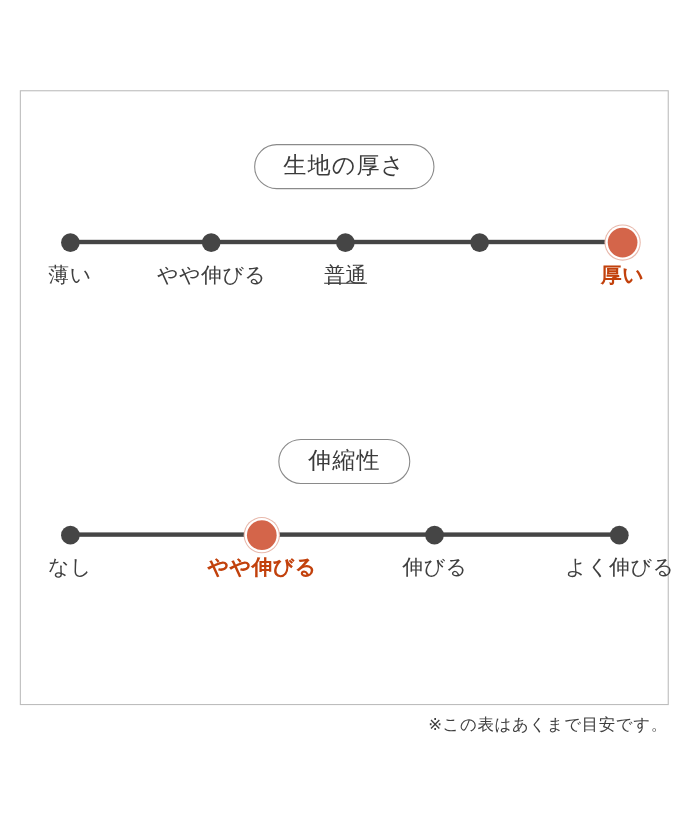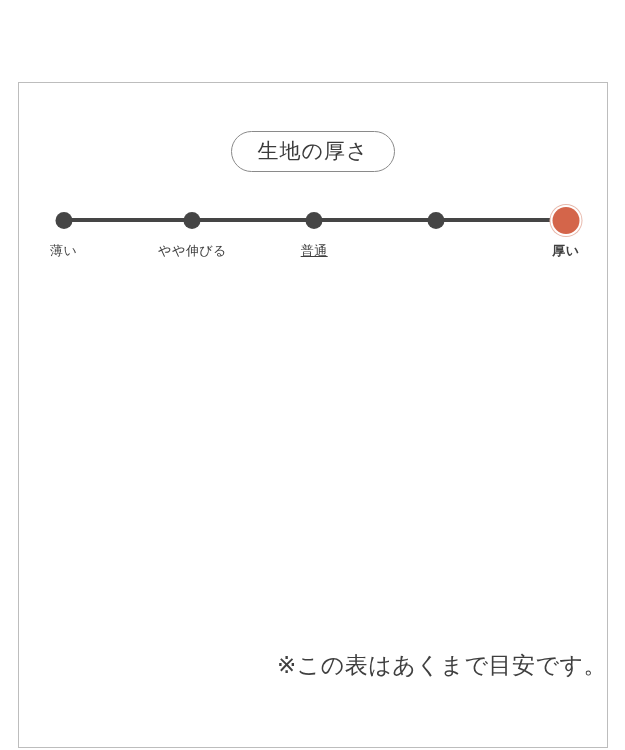--- a/index.html
+++ b/index.html
@@ -14,21 +14,21 @@
     color: #3f3f3f;
     position: relative;
     overflow: hidden;
   }
 
   .spec-card {
     position: absolute;
     left: 18px;
     top: 82px;
     width: 590px;
-    height: 666px;
+    height: 559px;
     border: 1px solid #bdbdbd;
     box-sizing: border-box;
     background: #ffffff;
   }
 
   
   .pill-row {
     display: flex;
     justify-content: center;
   }
@@ -80,50 +80,50 @@
 
   .labels {
     position: absolute;
     left: 0;
     right: 0;
     height: 28px;
   }
   .tick-label {
     position: absolute;
     transform: translateX(-50%);
-    font-size: 13px;
+    font-size: 19px;
     line-height: 28px;
     color: #3f3f3f;
     white-space: nowrap;
     letter-spacing: 0.5px;
   }
   .tick-label.selected {
     font-weight: bold;
-    color: #404040;
+    color: #c2410c;
   }
 
   
   #group-thickness { top: 48px; }
   #group-thickness .scale { top: 72px; }
 
   
   #group-stretch { top: 316px; }
   #group-stretch .scale { top: 70px; }
 
   .group {
     position: absolute;
     left: 0;
     right: 0;
   }
 
   .footnote {
     position: absolute;
     right: 18px;
     top: 650px;
-    font-size: 23px;
+    font-size: 15px;
     letter-spacing: 0.5px;
     color: #3f3f3f;
     white-space: nowrap;
   }
 </style>
 </head>
 <body>
 
 <div class="spec-card">
 
@@ -145,16 +145,39 @@
 
       <div class="labels">
         <span class="tick-label" style="left:7.6%;">薄い</span>
         <span class="tick-label" style="left:29.5%;">やや伸びる</span>
         <span class="tick-label" style="left:50.2%;text-decoration:underline;">普通</span>
         <span class="tick-label selected" style="left:93.0%;">厚い</span>
       </div>
     </div>
   </div>
 
+  <div class="group" id="group-stretch">
+    <div class="pill-row">
+      <span class="pill">伸縮性</span>
+    </div>
+
+    <div class="scale">
+      <div class="scale-track-wrap">
+        <div class="track-line" style="left:7.6%; right:7.4%;"></div>
+
+        <div class="dot" style="left:7.6%;"></div>
+        <div class="dot selected" style="left:37.3%;"></div>
+        <div class="dot" style="left:64.0%;"></div>
+        <div class="dot" style="left:92.6%;"></div>
+      </div>
+
+      <div class="labels">
+        <span class="tick-label" style="left:7.6%;">なし</span>
+        <span class="tick-label selected" style="left:37.3%;">やや伸びる</span>
+        <span class="tick-label" style="left:64.0%;">伸びる</span>
+        <span class="tick-label" style="left:92.6%;">よく伸びる</span>
+      </div>
+    </div>
+  </div>
 
 </div>
 
 <div class="footnote">※この表はあくまで目安です。</div>
 
 </body></html>

